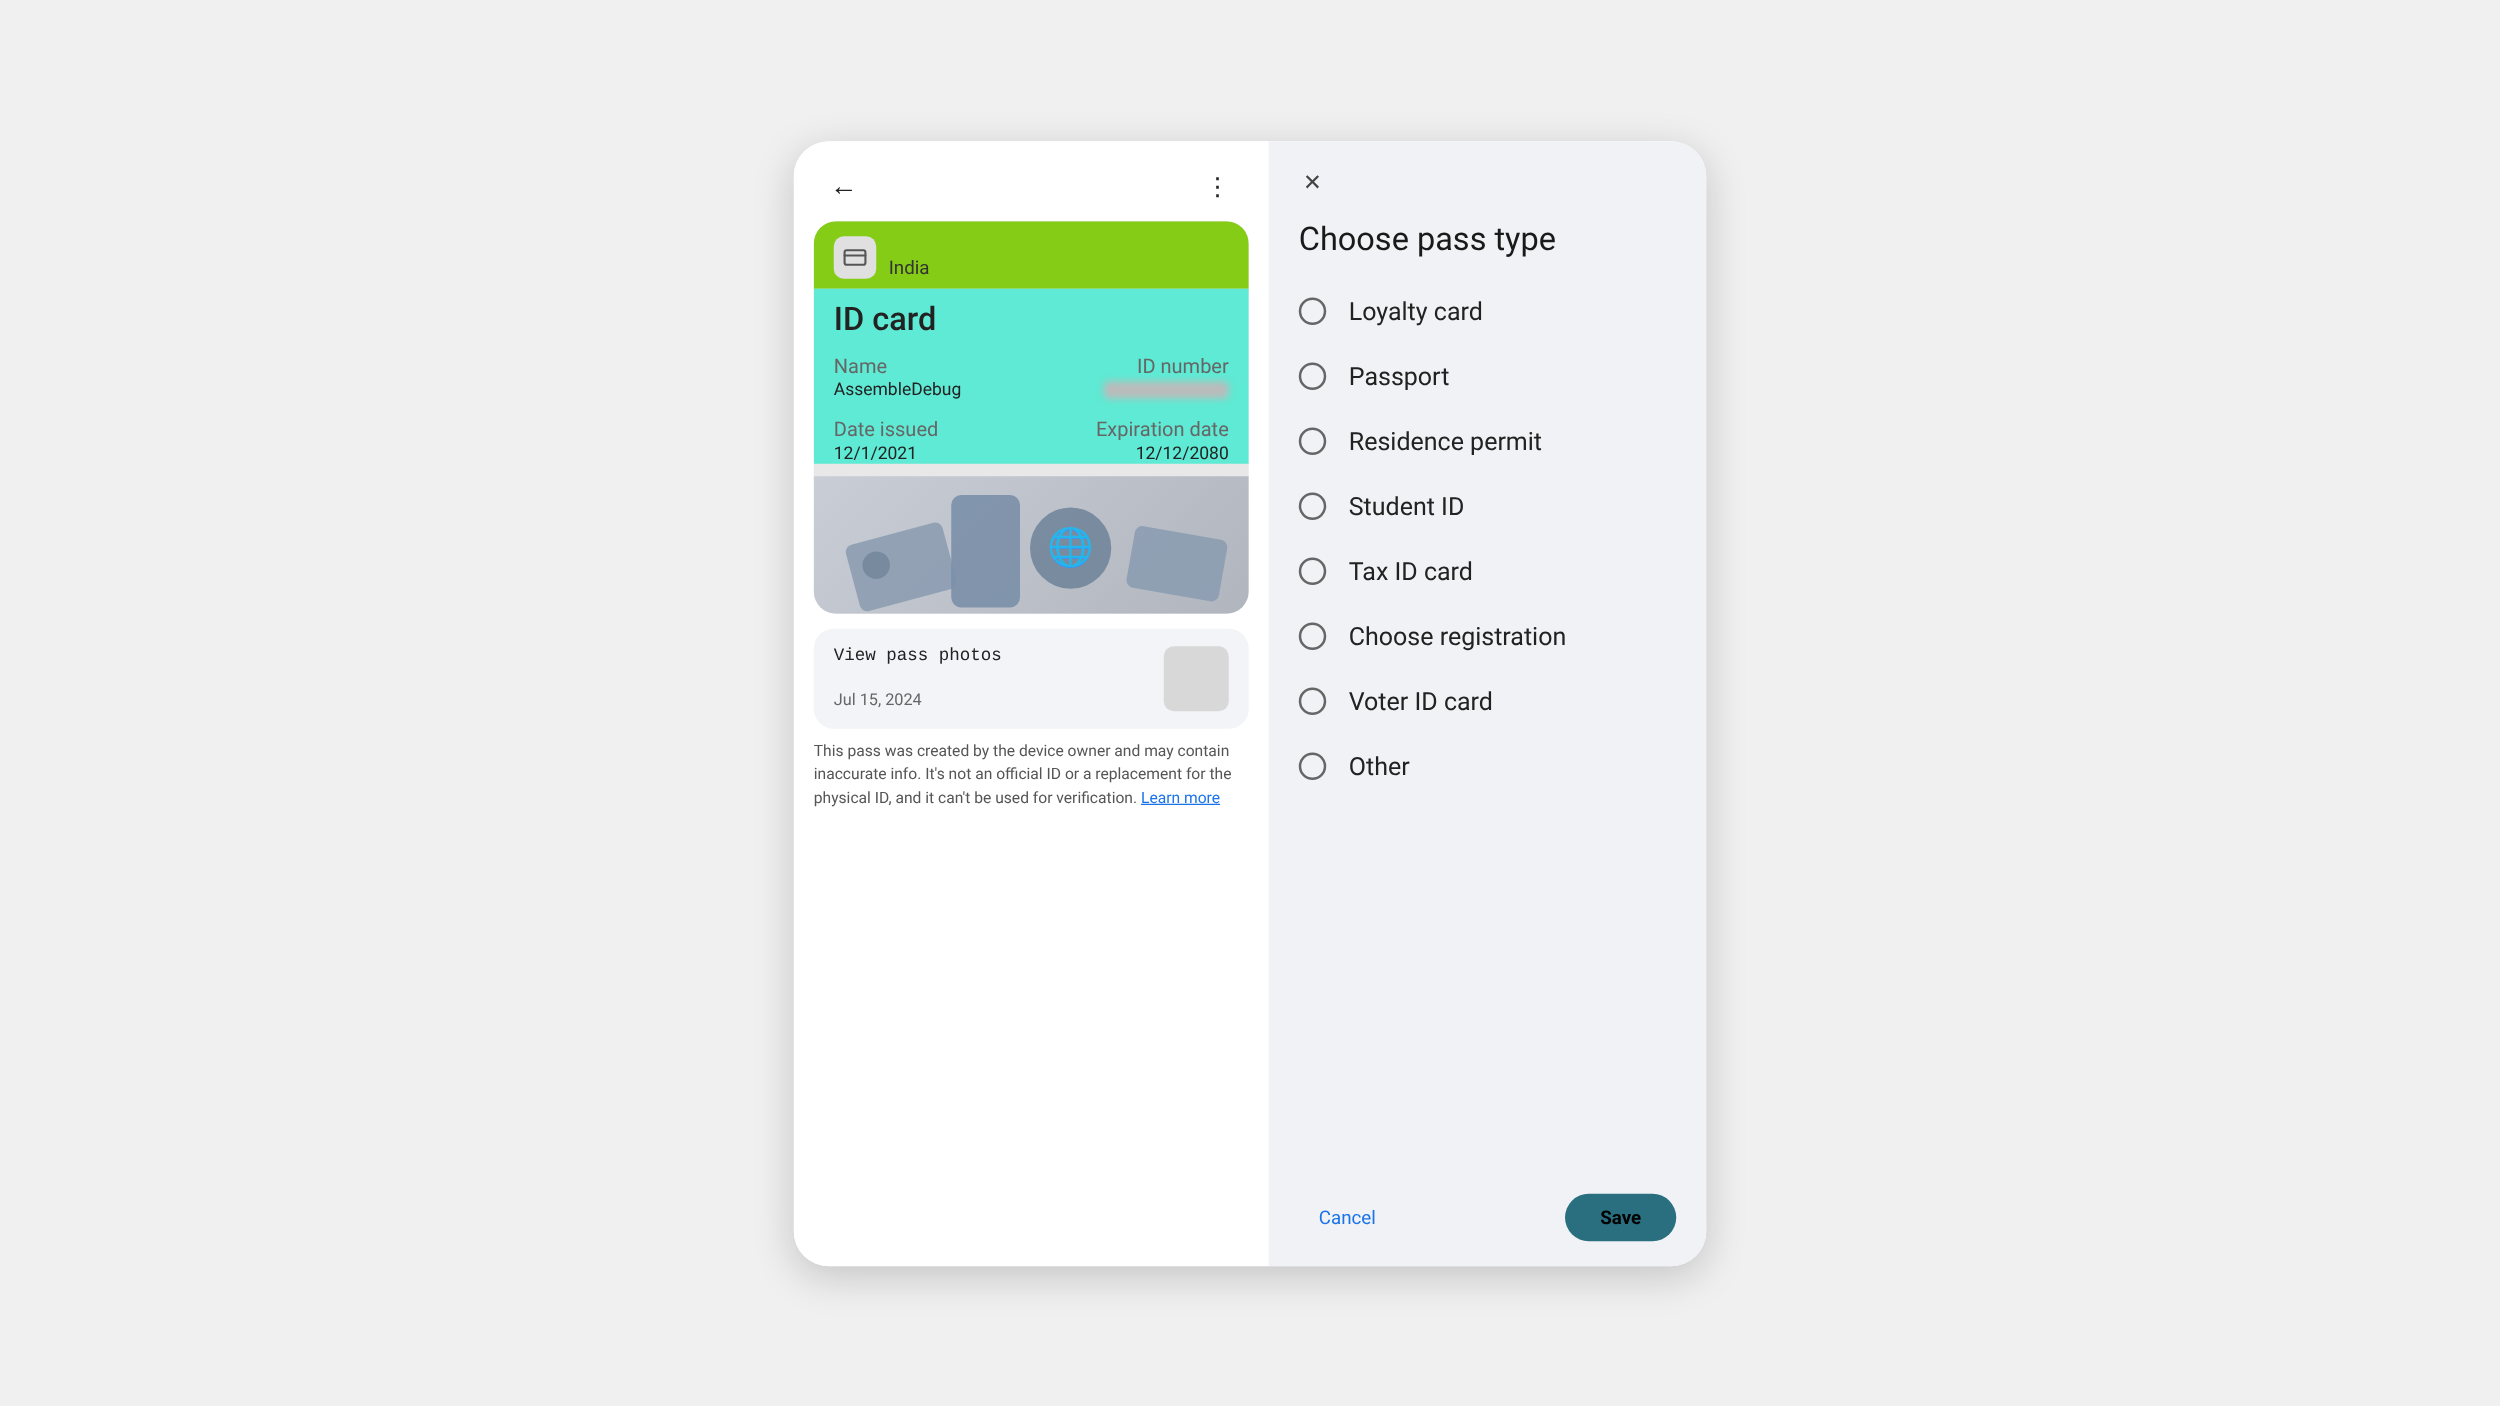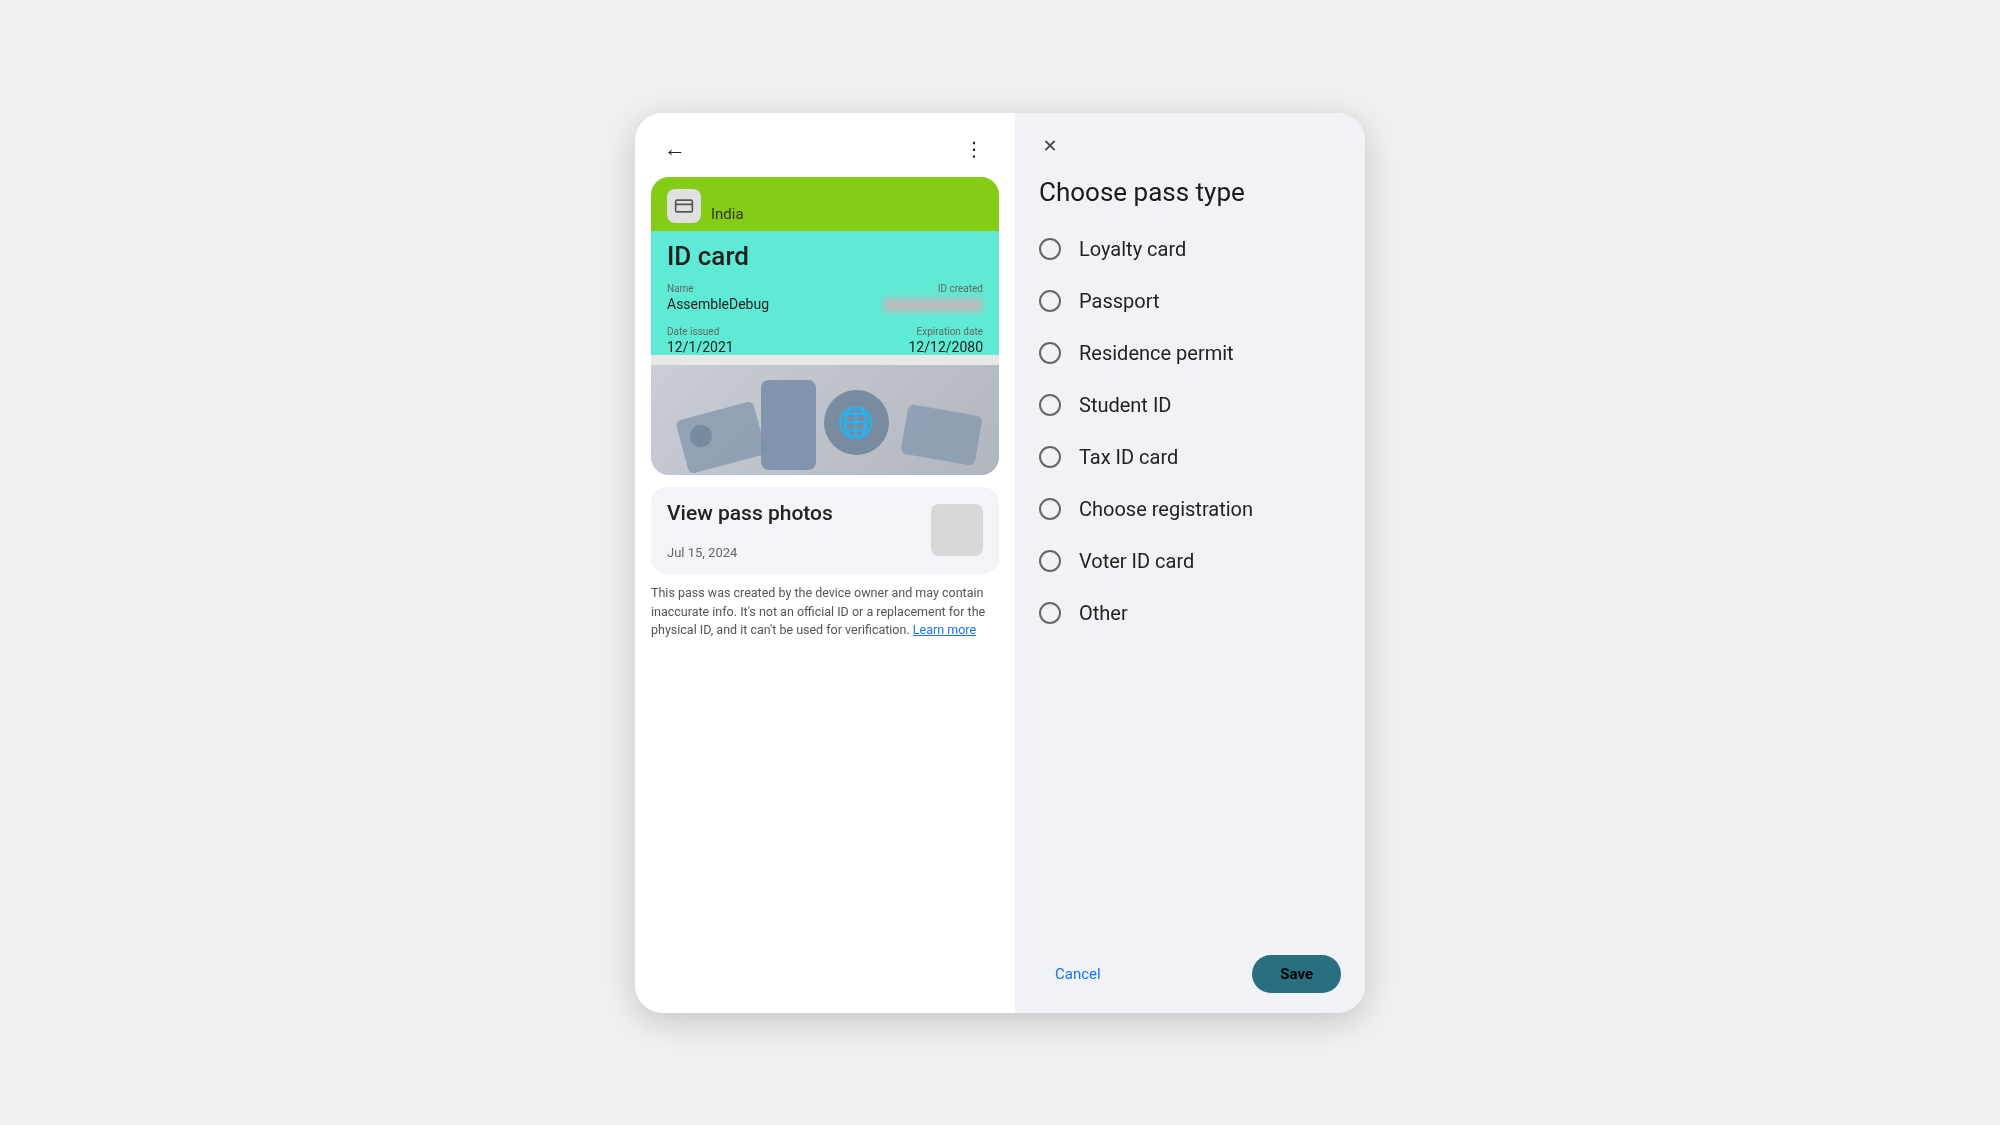--- a/index.html
+++ b/index.html
@@ -119,21 +119,21 @@
     .id-fields {
       display: flex;
       justify-content: space-between;
       margin-bottom: 14px;
     }
 
     .id-field-left {}
     .id-field-right { text-align: right; }
 
     .id-field-label {
-      font-size: 10px;
+      font-size: 16px;
       color: #666;
       margin-bottom: 2px;
     }
 
     .id-field-value {
       font-size: 14px;
       color: #222;
       font-weight: 400;
     }
 
@@ -219,24 +219,25 @@
       background: #f2f4f8;
       padding: 14px 16px;
       display: flex;
       align-items: center;
       justify-content: space-between;
       cursor: pointer;
     }
 
     .view-photos-text {}
     .view-photos-label {
-      font-size: 21px;
+      font-size: 14px;
       color: #222;
       font-weight: 500;
       margin-bottom: 20px;
+      font-family: Liberation Mono, monospace;
     }
     .view-photos-date {
       font-size: 13px;
       color: #666;
     }
     .view-photos-thumb {
       width: 52px;
       height: 52px;
       background: #d8d8d8;
       border-radius: 8px;
@@ -373,21 +374,21 @@
         <span class="id-country">India</span>
       </div>
       <div class="id-card-body">
         <div class="id-title">ID card</div>
         <div class="id-fields">
           <div class="id-field-left">
             <div class="id-field-label">Name</div>
             <div class="id-field-value">AssembleDebug</div>
           </div>
           <div class="id-field-right">
-            <div class="id-field-label">ID created</div>
+            <div class="id-field-label">ID number</div>
             <div class="id-field-value">
               <span class="id-field-blurred"></span>
             </div>
           </div>
         </div>
         <div class="id-dates">
           <div class="id-field-left">
             <div class="id-field-label">Date issued</div>
             <div class="id-field-value">12/1/2021</div>
           </div>

